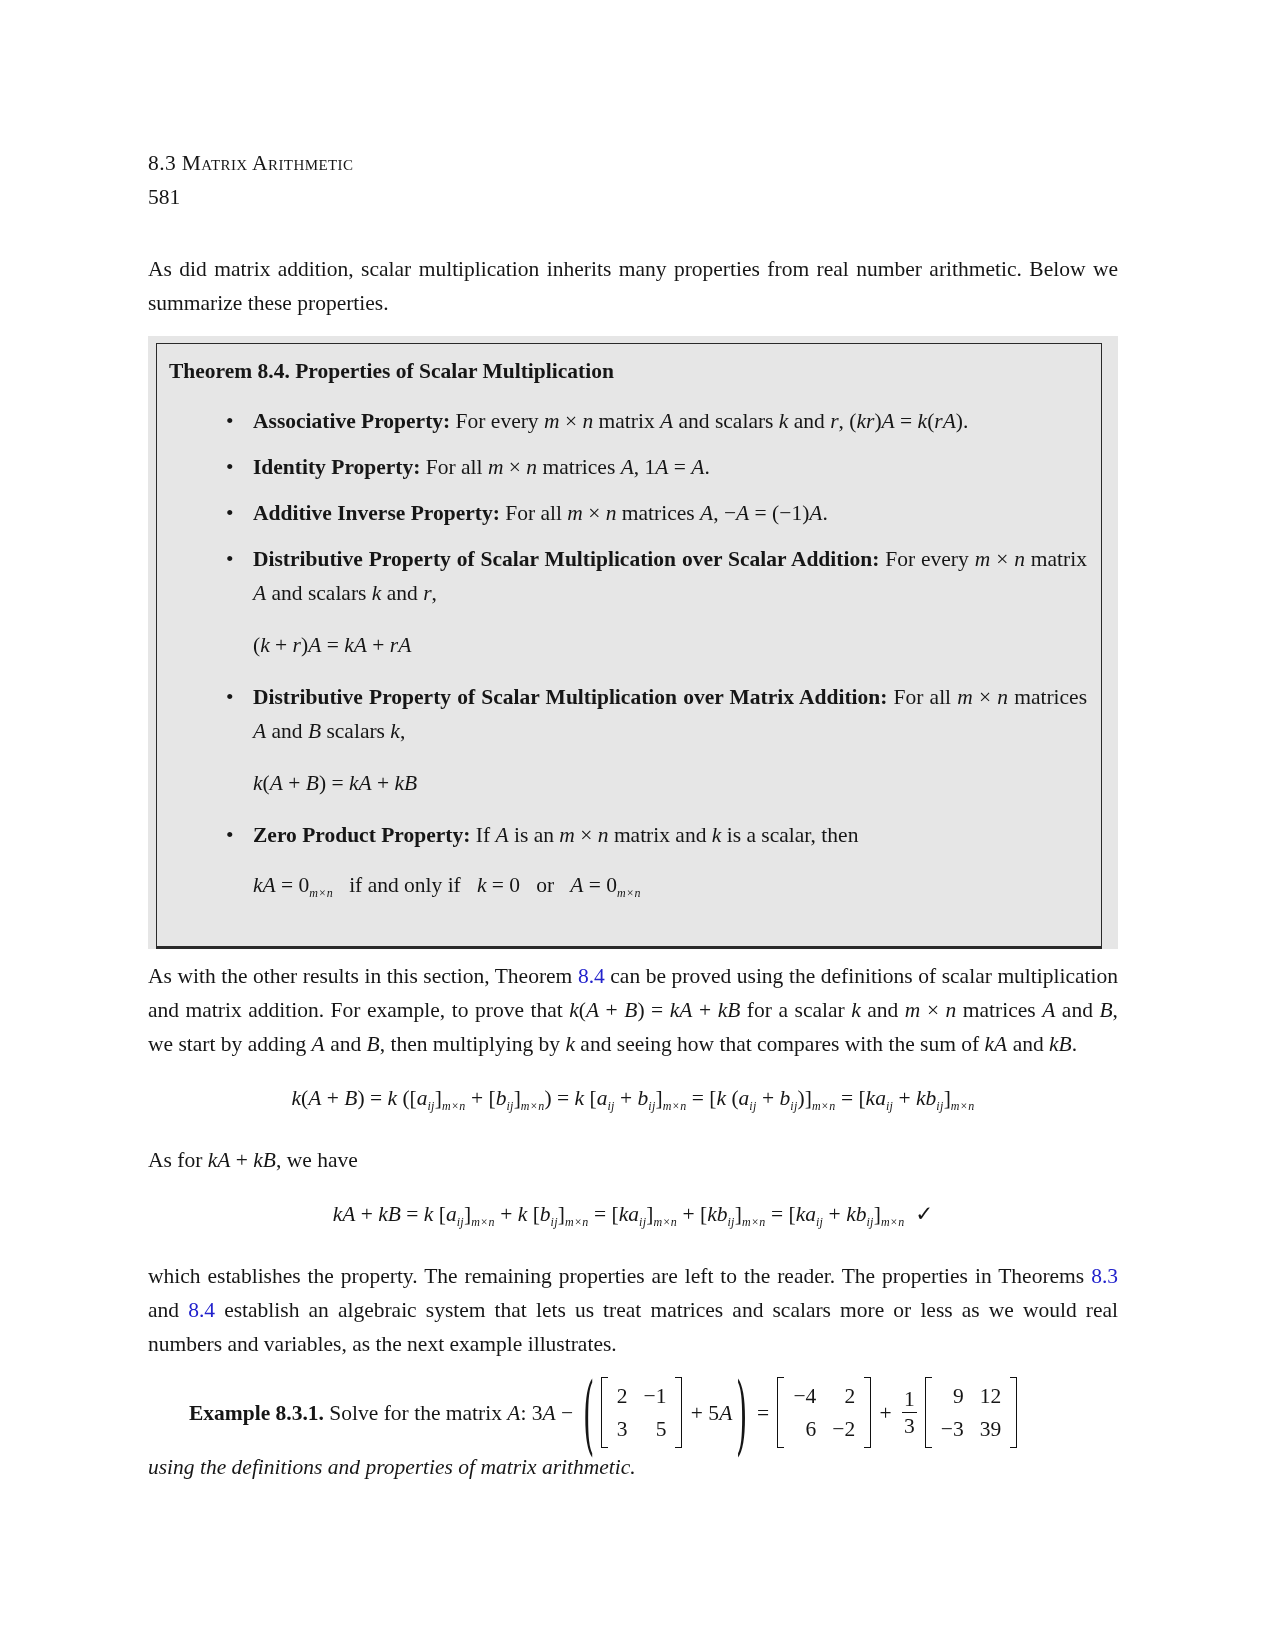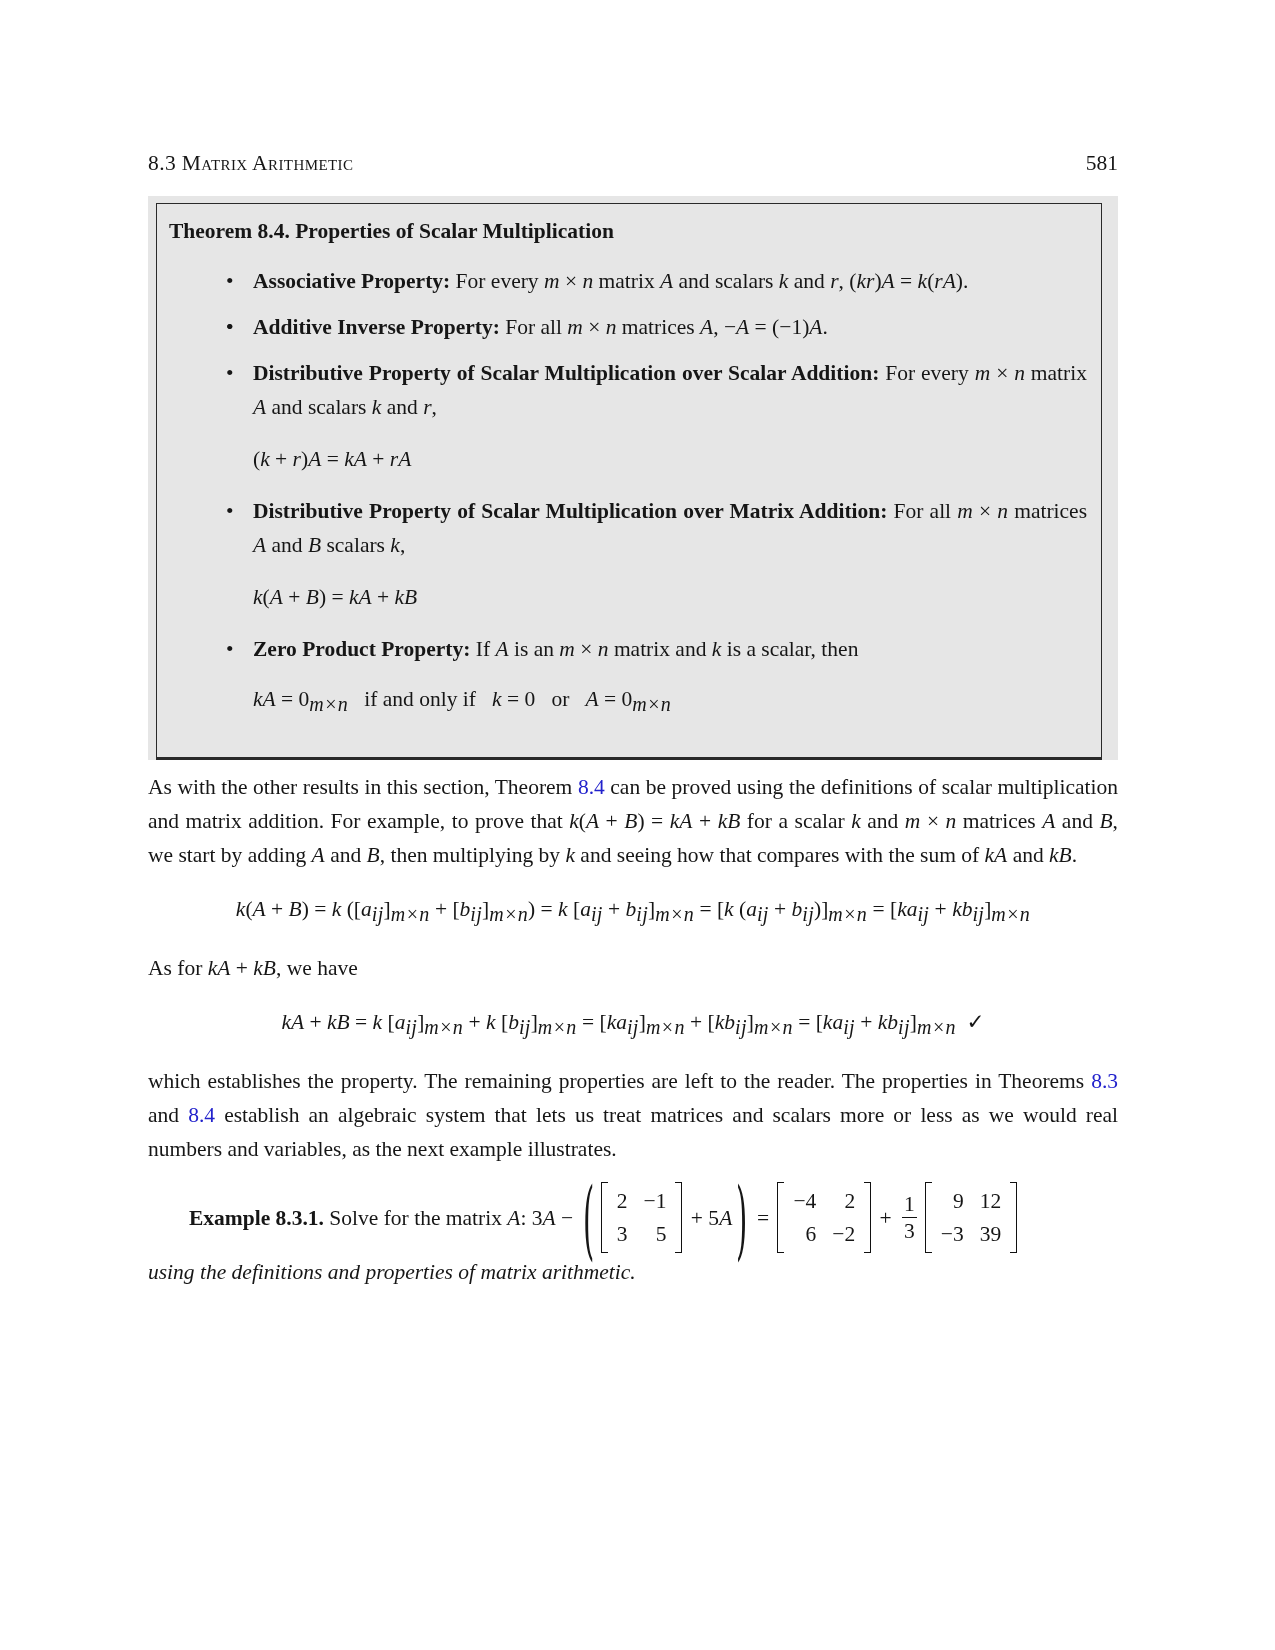--- a/index.html
+++ b/index.html
@@ -10,41 +10,41 @@
   }
   *{margin:0;padding:0;box-sizing:border-box;}
   html,body{background:#ffffff;}
   body{
     width:1275px;height:1650px;overflow:hidden;position:relative;
     font-family:"Liberation Serif", serif;
     color:var(--text);
     font-size:21.5px;line-height:34px;
   }
   .page{padding:146px 157px 0 148px;}
-  .header{display:flex;justify-content:space-between;align-items:baseline;}
+  .header{display:flex;justify-content:space-between;align-items:baseline;flex-direction:column;}
   .sec-title{font-variant:small-caps;letter-spacing:0.4px;}
   .intro{margin-top:38px;text-align:justify;}
   
   .thm-outer{
     margin-top:16px;background:var(--boxbg);
     padding:7px 16px 0 8px;
   }
   .thm-inner{
     border:1.5px solid var(--boxborder);
     border-bottom-width:3px;
     padding:10px 14px 24px 12px;
   }
   .thm-title{font-weight:bold;}
   .thm-list{list-style:none;margin-top:16px;}
   .thm-item{position:relative;margin:0 0 12px 57px;padding-left:27px;text-align:justify;}
   .bullet{position:absolute;left:0;top:0;}
   .tk-b{font-weight:bold;}
   .tk-i{font-style:italic;}
   .tk-l{color:var(--link);cursor:pointer;}
-  .tk-s,.tk-si{font-size:20px;font-style:italic;vertical-align:-5px;letter-spacing:0.3px;}
+  .tk-s,.tk-si{font-size:12px;font-style:italic;vertical-align:-5px;letter-spacing:0.3px;}
   .eq{display:block;text-align:left;margin:18px 0 18px 0;white-space:pre;text-indent:0;}
   .eq-tight{margin:16px 0 2px 0;}
   .para{margin-top:10px;text-align:justify;}
   .diseq{display:block;text-align:center;margin:20px 0;white-space:pre;}
   
   .example-line{display:flex;align-items:center;margin-top:16px;white-space:pre;margin-left:41px;}
   .example-cont{margin-top:2px;font-style:italic;}
   .matrix{display:inline-flex;align-items:center;margin:0 3px;}
   .bk{align-self:stretch;width:7px;border:1.6px solid #111;}
   .bk-l{border-right:none;margin-right:5px;}
@@ -64,31 +64,33 @@
 </head>
 <body>
 
 <div class="page">
 
   <div class="header">
     <span class="sec-title">8.3 Matrix Arithmetic</span>
     <span>581</span>
   </div>
 
+  <p class="intro">As did matrix addition, scalar multiplication inherits many properties from real number arithmetic. Below we summarize these properties.</p>
 
   <div class="thm-outer">
     <div class="thm-inner">
       <div class="thm-title">Theorem 8.4. Properties of Scalar Multiplication</div>
       <ul class="thm-list">
         <li class="thm-item">
           <span class="bullet">•</span>
           <span><span class="tk-b">Associative Property:</span><span class="tk-r">  For every </span><span class="tk-i">m</span><span class="tk-r"> × </span><span class="tk-i">n</span><span class="tk-r"> matrix </span><span class="tk-i">A</span><span class="tk-r"> and scalars </span><span class="tk-i">k</span><span class="tk-r"> and </span><span class="tk-i">r</span><span class="tk-r">, (</span><span class="tk-i">kr</span><span class="tk-r">)</span><span class="tk-i">A</span><span class="tk-r"> = </span><span class="tk-i">k</span><span class="tk-r">(</span><span class="tk-i">rA</span><span class="tk-r">).</span></span>
         </li>
         <li class="thm-item">
           <span class="bullet">•</span>
+          <span><span class="tk-b">Identity Property:</span><span class="tk-r"> For all </span><span class="tk-i">m</span><span class="tk-r"> × </span><span class="tk-i">n</span><span class="tk-r"> matrices </span><span class="tk-i">A</span><span class="tk-r">, 1</span><span class="tk-i">A</span><span class="tk-r"> = </span><span class="tk-i">A</span><span class="tk-r">.</span></span>
         </li>
         <li class="thm-item">
           <span class="bullet">•</span>
           <span><span class="tk-b">Additive Inverse Property:</span><span class="tk-r"> For all </span><span class="tk-i">m</span><span class="tk-r"> × </span><span class="tk-i">n</span><span class="tk-r"> matrices </span><span class="tk-i">A</span><span class="tk-r">, −</span><span class="tk-i">A</span><span class="tk-r"> = (−1)</span><span class="tk-i">A</span><span class="tk-r">.</span></span>
         </li>
         <li class="thm-item">
           <span class="bullet">•</span>
           <span><span class="tk-b">Distributive Property of Scalar Multiplication over Scalar Addition:</span><span class="tk-r">  For every </span><span class="tk-i">m</span><span class="tk-r"> × </span><span class="tk-i">n</span><span class="tk-r"> matrix </span><span class="tk-i">A</span><span class="tk-r"> and scalars </span><span class="tk-i">k</span><span class="tk-r"> and </span><span class="tk-i">r</span><span class="tk-r">,</span></span>
           <span class="eq"><span class="tk-r">(</span><span class="tk-i">k</span><span class="tk-r"> + </span><span class="tk-i">r</span><span class="tk-r">)</span><span class="tk-i">A</span><span class="tk-r"> = </span><span class="tk-i">kA</span><span class="tk-r"> + </span><span class="tk-i">rA</span></span>
         </li>

